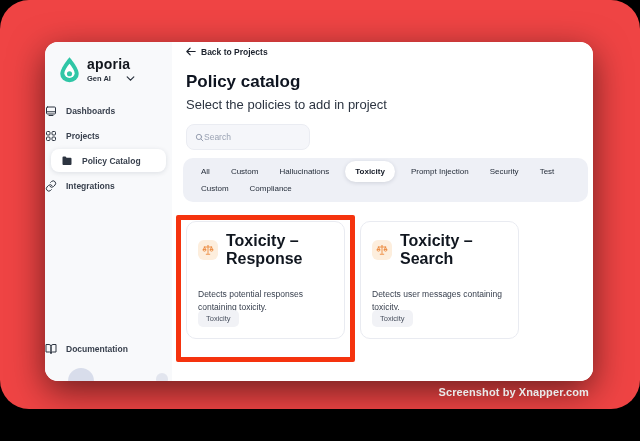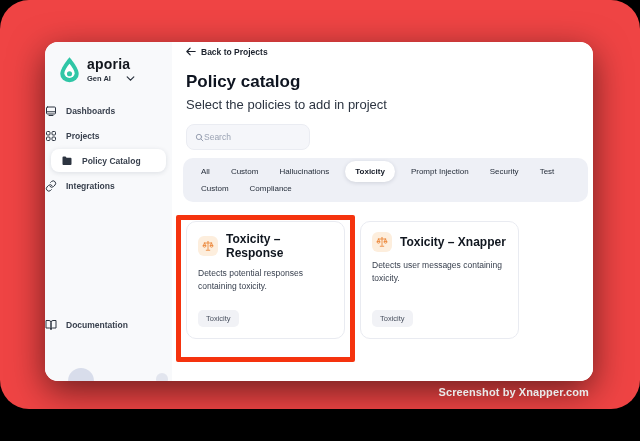--- a/index.html
+++ b/index.html
@@ -19,21 +19,21 @@
   .brand-sub-row { display:flex; align-items:center; gap:15px; margin-top:2px; }
   .brand-sub { font-size:7.5px; font-weight:600; color:#2a313d; }
   .chev { width:9px; height:5px; color:#2a313d; }
 
   .nav { margin-top:15px; display:flex; flex-direction:column; }
   .nav-item { height:25px; display:flex; align-items:center; gap:9px; 
     font-size:8.5px; font-weight:600; color:#39414e; cursor:pointer; }
   .nav-item .nicon { width:12px; height:12px; color:#2c3440; display:flex; flex-shrink:0; }
   .nav-item.active { background:#fff; margin:1px 6px; padding-left:10px; height:23px;
     border-radius:8px; box-shadow:0 1px 5px rgba(20,30,60,.12); }
-  .doc-item { position:absolute; bottom:44px; left:0; right:0; }
+  .doc-item { position:absolute; bottom:20px; left:0; right:0; }
   .avatar { position:absolute; left:23px; top:326px; width:26px; height:26px;
     border-radius:50%; background:#d8ddeb; }
   .mini-circle { position:absolute; left:111px; top:331px; width:12px; height:12px;
     border-radius:50%; background:#e2e5ee; }
 
   
   .main { flex:1; position:relative; padding-left:14px; background:#fff; }
   .back-link { display:inline-flex; align-items:center; gap:5px;
     font-size:8.5px; font-weight:600; color:#1c222d; cursor:pointer; }
   .back-arrow { width:10px; height:9px; color:#1c222d; }
@@ -55,22 +55,22 @@
   .tab.active { background:#fff; border-radius:999px; padding:3px 10px; margin:-3px -5px;
     font-weight:700; color:#141a26; box-shadow:0 1px 4px rgba(20,30,60,.14); }
 
   .cards { margin-top:19px; display:flex; gap:15px; }
   .card { width:159px; height:118px; background:#fff; border:1px solid #e9ebf1;
     border-radius:10px; padding:10px 11px; position:relative; cursor:pointer; }
   .card-header { display:flex; align-items:center; gap:8px; }
   .card-icon { width:20px; height:20px; border-radius:6px; background:var(--card-icon-bg);
     color:var(--card-icon-orange); display:flex; align-items:center; justify-content:center; flex-shrink:0; }
   .card-icon svg { width:12px; height:12px; }
-  .card-title { font-size:12px; font-weight:700; color:#10161f; }
-  .card-desc { margin-top:7px; font-size:8.5px; color:#39414f; line-height:1.55; padding-right:4px; }
+  .card-title { font-size:16px; font-weight:700; color:#10161f; }
+  .card-desc { margin-top:20px; font-size:8.5px; color:#39414f; line-height:1.55; padding-right:4px; }
   .card-tag { position:absolute; left:11px; bottom:11px; background:#f1f2f6;
     border-radius:5px; padding:4px 8px; font-size:7.5px; font-weight:500; color:#49505f; }
 
   .red-rect { position:absolute; left:176px; top:215px; width:179px; height:147px;
     border:5px solid var(--red-highlight); border-radius:2px; z-index:9; pointer-events:none; }
 
   .watermark { position:absolute; right:51px; top:386px; font-size:11px;
     font-weight:600; color:#e9e9e9; letter-spacing:.1px; }
 </style>
 </head>
@@ -213,21 +213,21 @@
                 <path d="M12 4v15"></path>
                   <path d="M5 6h14"></path>
                   <circle cx="12" cy="3.4" r="1.2" fill="currentColor" stroke="none"></circle>
                 <path d="M5 6 2.4 11.6M5 6l2.6 5.6"></path>
                   <path d="M2.1 11.8a2.9 2.6 0 0 0 5.8 0Z"></path>
                 <path d="M19 6l-2.6 5.6M19 6l2.6 5.6"></path>
                   <path d="M16.1 11.8a2.9 2.6 0 0 0 5.8 0Z"></path>
                 <path d="M8.5 20.5h7"></path>
               </svg>
             </span>
-            <span class="card-title">Toxicity – Xnapper</span>
+            <span class="card-title">Toxicity – Search</span>
           </div>
           <p class="card-desc">Detects user messages containing toxicity.</p>
           <span class="card-tag">Toxicity</span>
         </div>
 
       </div>
     </section>
   </div>
 
   <div class="red-rect"></div>

